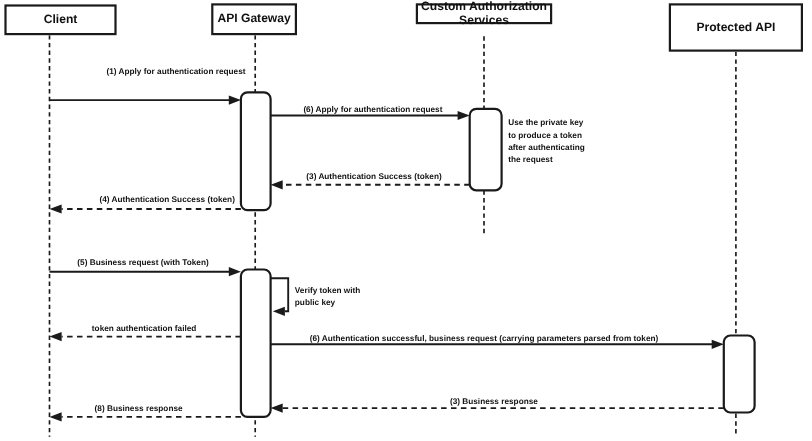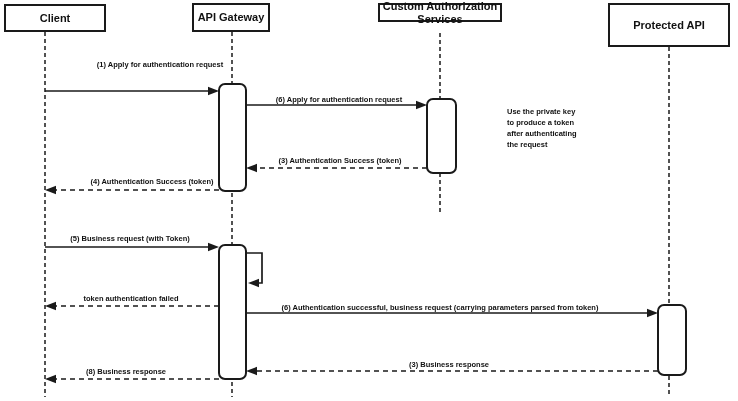--- a/index.html
+++ b/index.html
@@ -129,20 +129,21 @@
       <line class="arrow-dashed" x1="219" y1="379" x2="56" y2="379"></line>
       <polygon class="arrow-head" points="45,379 56,374.8 56,383.2"></polygon>
     </g>
   </svg>
 
   <div class="msg-label" style="left:120px; top:60px;margin-left:40px;">(1) Apply for authentication request</div>
   <div class="msg-label" style="left:339px; top:95px;">(6) Apply for authentication request</div>
   <div class="msg-label" style="left:340px; top:156px;">(3) Authentication Success (token)</div>
   <div class="msg-label" style="left:126px; top:177px;margin-left:26px;">(4) Authentication Success (token)</div>
   <div class="msg-label" style="left:130px; top:234px;">(5) Business request (with Token)</div>
+  <div class="block-label" style="left:268px; top:258px; width:64px;">Verify token with public key</div>
   <div class="msg-label" style="left:131px; top:294px;">token authentication failed</div>
   <div class="msg-label" style="left:440px; top:303px;">(6) Authentication successful, business request (carrying parameters parsed from token)</div>
   <div class="msg-label" style="left:449px; top:360px;">(3) Business response</div>
   <div class="msg-label" style="left:126px; top:367px;">(8) Business response</div>
 
-  <div class="block-label" style="left:462px; top:106px; width:70px;margin-left:45px;">Use the private key to produce a token after authenticating the request</div>
+  <div class="block-label" style="left:462px; top:106px; width:70px;">Use the private key to produce a token after authenticating the request</div>
 
 </div>
 
 </body></html>

